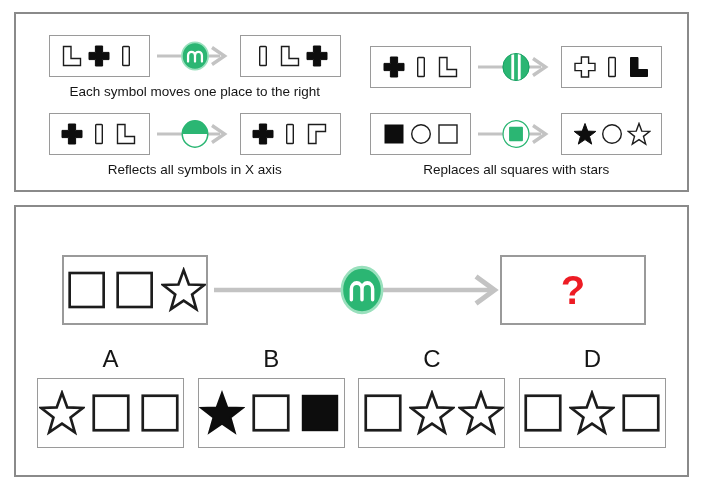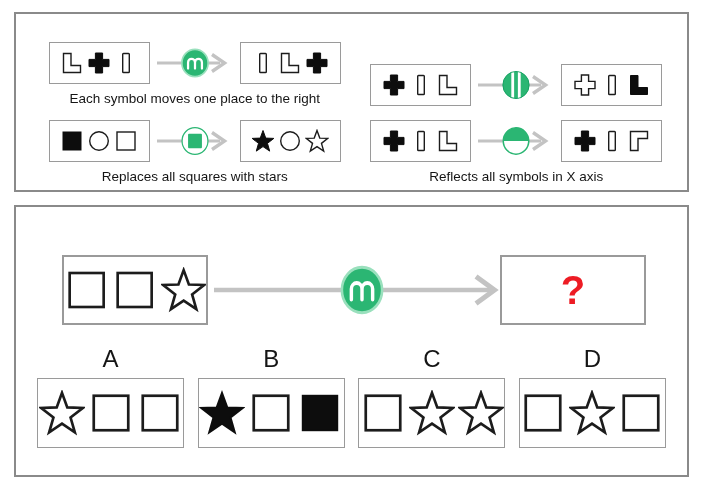--- a/index.html
+++ b/index.html
@@ -11,21 +11,21 @@
   html,body{margin:0;padding:0;background:#fff;}
   body{width:703px;height:488px;font-family:"Liberation Sans",sans-serif;color:var(--text-black);}
   .page{position:relative;width:703px;height:488px;background:#ffffff;overflow:hidden;}
 
   .panel{position:absolute;left:14px;width:675px;background:#fff;border:2px solid var(--panel-border);}
   .rules-panel{top:12px;height:180px;}
   .question-panel{top:205px;height:272px;}
 
   .rules-grid{display:grid;grid-template-columns:1fr 1fr;grid-template-rows:1fr 1fr;
     height:100%;padding:14px 10px 6px 18px;}
-  .rule{display:flex;flex-direction:column;align-items:center;justify-content:flex-end;}
+  .rule{display:flex;flex-direction:column;align-items:center;justify-content:center;}
   .rule-row{display:flex;align-items:center;gap:6px;}
   .sym-box{display:flex;align-items:center;justify-content:center;background:#fff;
     border:1.5px solid var(--box-border);}
   .rule .sym-box{width:101px;height:42px;gap:3px;}
   .caption{margin-top:7px;font-size:13.5px;line-height:15px;color:var(--text-black);white-space:nowrap;}
 
   .transform{position:relative;width:78px;height:40px;flex:0 0 auto;}
   .transform .arrow{position:absolute;left:0;top:0;}
   .op{position:absolute;left:50%;top:50%;transform:translate(-50%,-50%);display:flex;line-height:0;}
 
@@ -131,20 +131,60 @@
                 <polygon points="3.5,2.5 11,2.5 11,14.5 20.5,14.5 20.5,21.5 3.5,21.5" fill="#0d0d0d" stroke="#0d0d0d" stroke-width="1" stroke-linejoin="miter"></polygon>
               </svg>
             </div>
         </div>
       </div>
 
       <div class="rule">
         <div class="rule-row">
           <div class="sym-box">
               <svg width="24" height="24" viewBox="0 0 24 24">
+                <polygon points="8.4,2 15.6,2 15.6,8.4 22,8.4 22,15.6 15.6,15.6 15.6,22 8.4,22 8.4,15.6 2,15.6 2,8.4 8.4,8.4" fill="#0d0d0d" stroke="#0d0d0d" stroke-width="1" stroke-linejoin="miter"></polygon>
+              </svg>
+              <svg width="24" height="24" viewBox="0 0 24 24">
+                <rect x="8.7" y="2.5" width="6.6" height="19" rx="0.8" fill="#ffffff" stroke="#1c1c1c" stroke-width="1.4" stroke-linejoin="miter"></rect>
+              </svg>
+              <svg width="24" height="24" viewBox="0 0 24 24">
+                <polygon points="3.5,2.5 11,2.5 11,14.5 20.5,14.5 20.5,21.5 3.5,21.5" fill="#ffffff" stroke="#1c1c1c" stroke-width="1.4" stroke-linejoin="miter"></polygon>
+              </svg>
+            </div>
+          <div class="transform">
+            <svg class="arrow" width="78" height="40" viewBox="0 0 78 40">
+              <line x1="1" y1="20" x2="64" y2="20" stroke="var(--arrow-gray)" stroke-width="3"></line>
+              <polyline points="56,11.5 68.5,20 56,28.5" fill="none" stroke="var(--arrow-gray)" stroke-width="3.4"></polyline>
+            </svg>
+            <span class="op">
+                <svg width="30" height="31" viewBox="-16 -16 32 32" preserveAspectRatio="none">
+                  <circle r="13.6" fill="#ffffff" stroke="#2bb673" stroke-width="1.6"></circle>
+      <path d="M -13.6,0 A 13.6 13.6 0 0 1 13.6,0 Z" fill="#2bb673"></path>
+                </svg>
+              </span>
+          </div>
+          <div class="sym-box">
+              <svg width="24" height="24" viewBox="0 0 24 24">
+                <polygon points="8.4,2 15.6,2 15.6,8.4 22,8.4 22,15.6 15.6,15.6 15.6,22 8.4,22 8.4,15.6 2,15.6 2,8.4 8.4,8.4" fill="#0d0d0d" stroke="#0d0d0d" stroke-width="1" stroke-linejoin="miter"></polygon>
+              </svg>
+              <svg width="24" height="24" viewBox="0 0 24 24">
+                <rect x="8.7" y="2.5" width="6.6" height="19" rx="0.8" fill="#ffffff" stroke="#1c1c1c" stroke-width="1.4" stroke-linejoin="miter"></rect>
+              </svg>
+              <svg width="24" height="24" viewBox="0 0 24 24">
+                <polygon points="3.5,21.5 11,21.5 11,9.5 20.5,9.5 20.5,2.5 3.5,2.5" fill="#ffffff" stroke="#1c1c1c" stroke-width="1.4" stroke-linejoin="miter"></polygon>
+              </svg>
+            </div>
+        </div>
+        <div class="caption">Reflects all symbols in X axis</div>
+      </div>
+
+      <div class="rule">
+        <div class="rule-row">
+          <div class="sym-box">
+              <svg width="24" height="24" viewBox="0 0 24 24">
                 <rect x="3" y="3" width="18" height="18" fill="#0d0d0d" stroke="#0d0d0d" stroke-width="1" stroke-linejoin="miter"></rect>
               </svg>
               <svg width="24" height="24" viewBox="0 0 24 24">
                 <circle cx="12" cy="12" r="9.3" fill="#ffffff" stroke="#1c1c1c" stroke-width="1.4" stroke-linejoin="miter"></circle>
               </svg>
               <svg width="24" height="24" viewBox="0 0 24 24">
                 <rect x="3" y="3" width="18" height="18" fill="#ffffff" stroke="#1c1c1c" stroke-width="1.4" stroke-linejoin="miter"></rect>
               </svg>
             </div>
           <div class="transform">
@@ -165,60 +205,20 @@
               </svg>
               <svg width="24" height="24" viewBox="0 0 24 24">
                 <circle cx="12" cy="12" r="9.3" fill="#ffffff" stroke="#1c1c1c" stroke-width="1.4" stroke-linejoin="miter"></circle>
               </svg>
               <svg width="24" height="24" viewBox="0 0 24 24">
                 <polygon points="12,1.5 14.76,9.1 22.84,9.38 16.47,14.35 18.7,22.12 12,17.6 5.3,22.12 7.53,14.35 1.16,9.38 9.24,9.1" fill="#ffffff" stroke="#1c1c1c" stroke-width="1.4" stroke-linejoin="miter"></polygon>
               </svg>
             </div>
         </div>
         <div class="caption">Replaces all squares with stars</div>
-      </div>
-
-      <div class="rule">
-        <div class="rule-row">
-          <div class="sym-box">
-              <svg width="24" height="24" viewBox="0 0 24 24">
-                <polygon points="8.4,2 15.6,2 15.6,8.4 22,8.4 22,15.6 15.6,15.6 15.6,22 8.4,22 8.4,15.6 2,15.6 2,8.4 8.4,8.4" fill="#0d0d0d" stroke="#0d0d0d" stroke-width="1" stroke-linejoin="miter"></polygon>
-              </svg>
-              <svg width="24" height="24" viewBox="0 0 24 24">
-                <rect x="8.7" y="2.5" width="6.6" height="19" rx="0.8" fill="#ffffff" stroke="#1c1c1c" stroke-width="1.4" stroke-linejoin="miter"></rect>
-              </svg>
-              <svg width="24" height="24" viewBox="0 0 24 24">
-                <polygon points="3.5,2.5 11,2.5 11,14.5 20.5,14.5 20.5,21.5 3.5,21.5" fill="#ffffff" stroke="#1c1c1c" stroke-width="1.4" stroke-linejoin="miter"></polygon>
-              </svg>
-            </div>
-          <div class="transform">
-            <svg class="arrow" width="78" height="40" viewBox="0 0 78 40">
-              <line x1="1" y1="20" x2="64" y2="20" stroke="var(--arrow-gray)" stroke-width="3"></line>
-              <polyline points="56,11.5 68.5,20 56,28.5" fill="none" stroke="var(--arrow-gray)" stroke-width="3.4"></polyline>
-            </svg>
-            <span class="op">
-                <svg width="30" height="31" viewBox="-16 -16 32 32" preserveAspectRatio="none">
-                  <circle r="13.6" fill="#ffffff" stroke="#2bb673" stroke-width="1.6"></circle>
-      <path d="M -13.6,0 A 13.6 13.6 0 0 1 13.6,0 Z" fill="#2bb673"></path>
-                </svg>
-              </span>
-          </div>
-          <div class="sym-box">
-              <svg width="24" height="24" viewBox="0 0 24 24">
-                <polygon points="8.4,2 15.6,2 15.6,8.4 22,8.4 22,15.6 15.6,15.6 15.6,22 8.4,22 8.4,15.6 2,15.6 2,8.4 8.4,8.4" fill="#0d0d0d" stroke="#0d0d0d" stroke-width="1" stroke-linejoin="miter"></polygon>
-              </svg>
-              <svg width="24" height="24" viewBox="0 0 24 24">
-                <rect x="8.7" y="2.5" width="6.6" height="19" rx="0.8" fill="#ffffff" stroke="#1c1c1c" stroke-width="1.4" stroke-linejoin="miter"></rect>
-              </svg>
-              <svg width="24" height="24" viewBox="0 0 24 24">
-                <polygon points="3.5,21.5 11,21.5 11,9.5 20.5,9.5 20.5,2.5 3.5,2.5" fill="#ffffff" stroke="#1c1c1c" stroke-width="1.4" stroke-linejoin="miter"></polygon>
-              </svg>
-            </div>
-        </div>
-        <div class="caption">Reflects all symbols in X axis</div>
       </div>
 
     </div>
   </section>
 
   <section class="panel question-panel">
 
     <div class="sym-box q-input">
         <svg width="46" height="46" viewBox="0 0 24 24">
           <rect x="3" y="3" width="18" height="18" fill="#ffffff" stroke="#1c1c1c" stroke-width="1.4" stroke-linejoin="miter"></rect>

